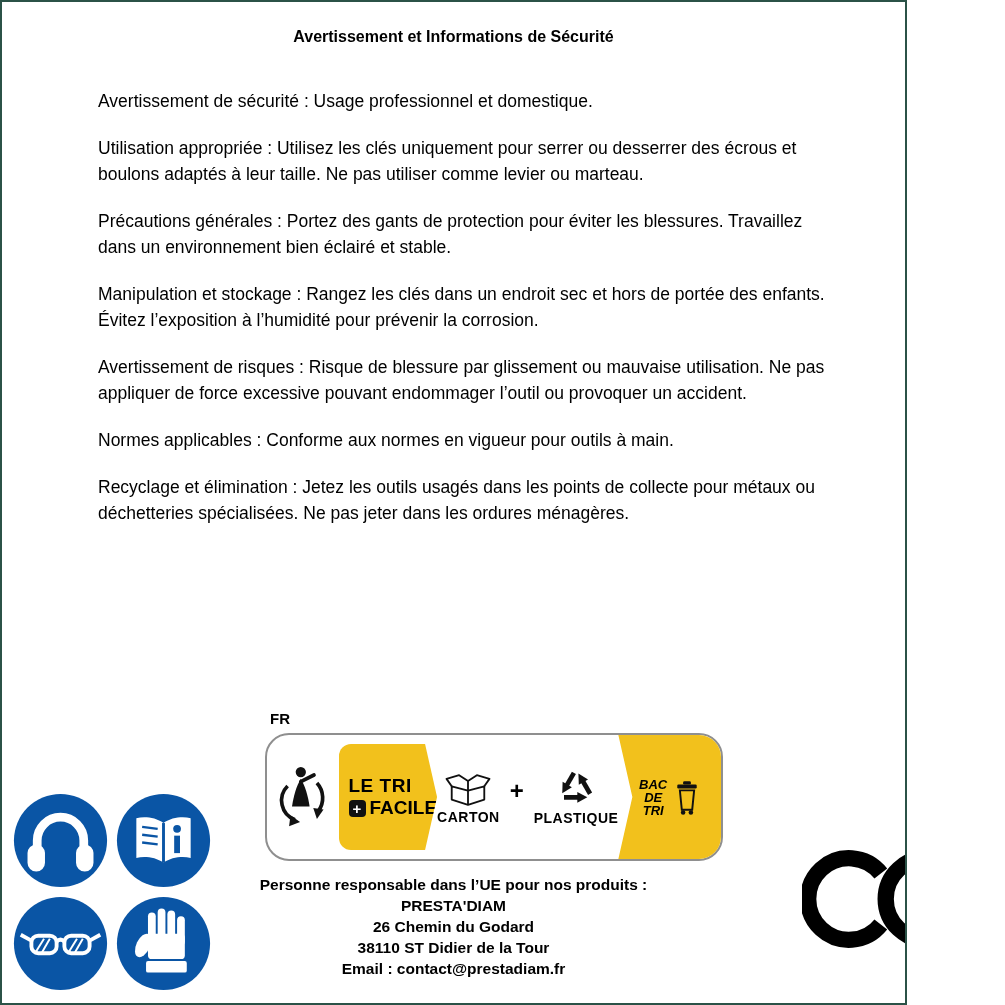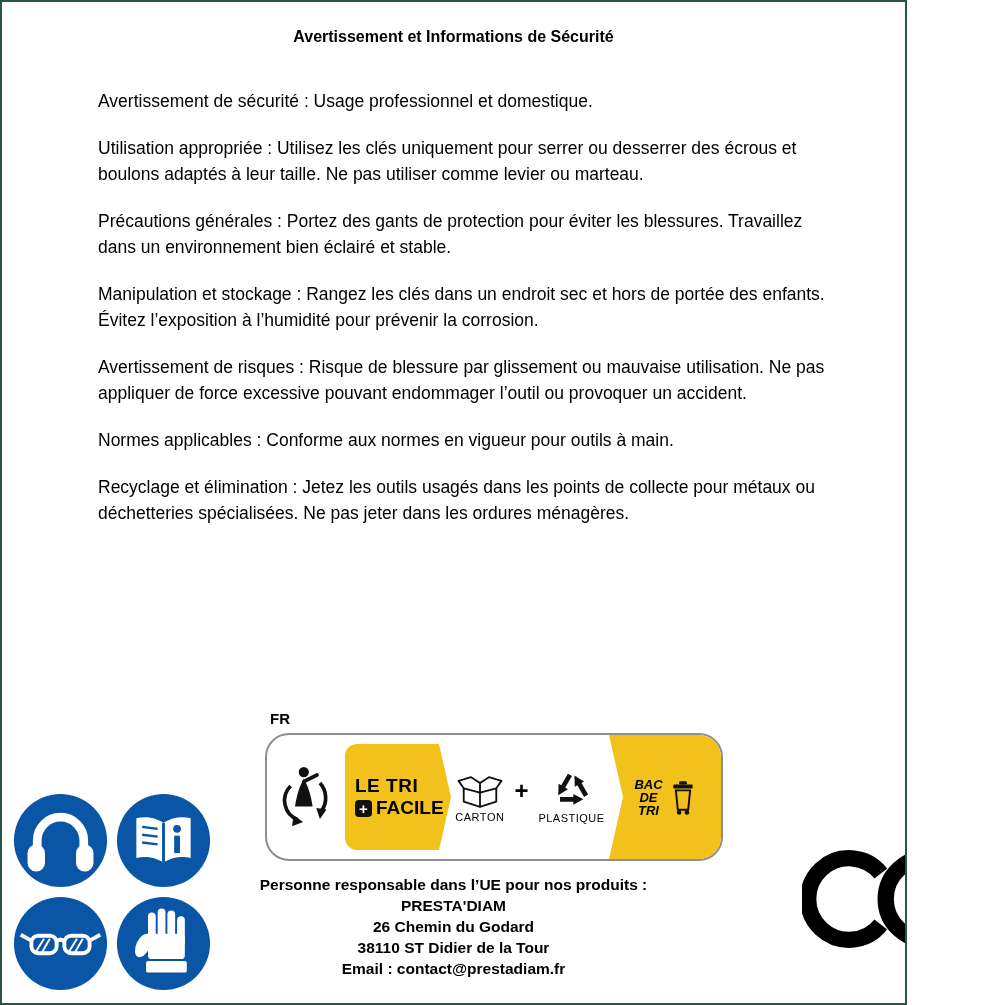--- a/index.html
+++ b/index.html
@@ -27,21 +27,21 @@
   .tri-tag { width:106px; margin:9px 0; background:#F2C11C; border-radius:12px;
              clip-path:polygon(0 0, calc(100% - 12px) 0, 100% 50%, calc(100% - 12px) 100%, 0 100%);
              display:flex; flex-direction:column; justify-content:center; align-items:flex-start;
              padding-left:10px; box-sizing:border-box; }
   .tri-tag .l1 { font-size:19px; font-weight:bold; letter-spacing:.5px; }
   .tri-tag .l2 { display:flex; align-items:center; gap:4px; font-size:19px; font-weight:bold; }
   .plusbox { width:17px; height:17px; background:#111; color:#fff; border-radius:4px;
              display:flex; align-items:center; justify-content:center; font-size:15px; font-weight:bold; }
   .mats { flex:1; display:flex; align-items:center; justify-content:center; gap:10px; }
   .mat { display:flex; flex-direction:column; align-items:center; gap:2px; }
-  .mat-label { font-size:11px; font-weight:normal; letter-spacing:.5px; }
+  .mat-label { font-size:14px; font-weight:bold; letter-spacing:.5px; }
   .mat-plus { font-size:24px; font-weight:bold; margin-top:-12px; }
   .bac { width:112px; background:#F2C11C;
          clip-path:polygon(0 0,100% 0,100% 100%,0 100%,14px 50%);
          display:flex; align-items:center; justify-content:center; gap:7px; }
   .bac-text { font-size:13px; font-weight:bold; line-height:13px; white-space:pre-line; text-align:center;font-style:italic; }
   .banner-strip { height:30px; background:#F2C11C; font-style:italic; font-weight:bold;
                   font-size:15px; line-height:30px; text-align:right; padding-right:16px; }
 
   
   .responsible { position:absolute; top:872px; left:0; width:100%; text-align:center;

